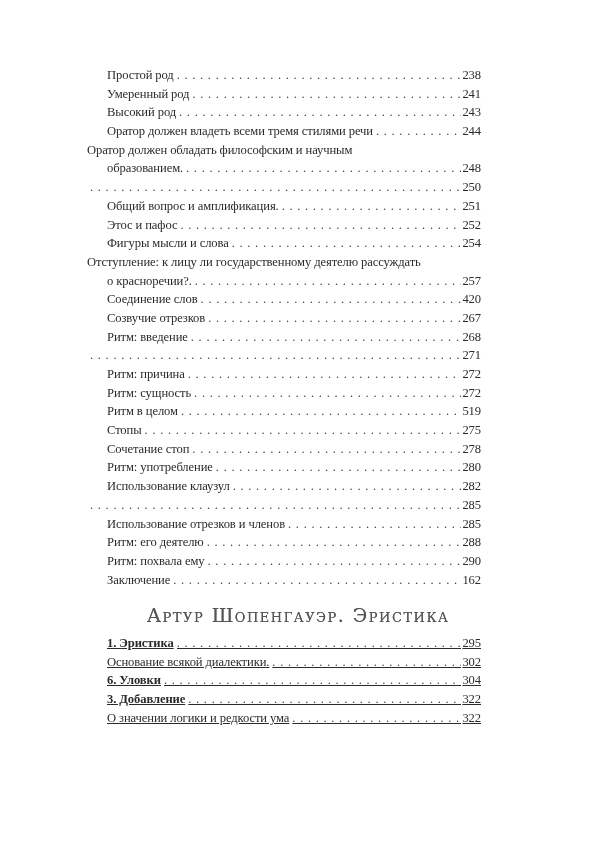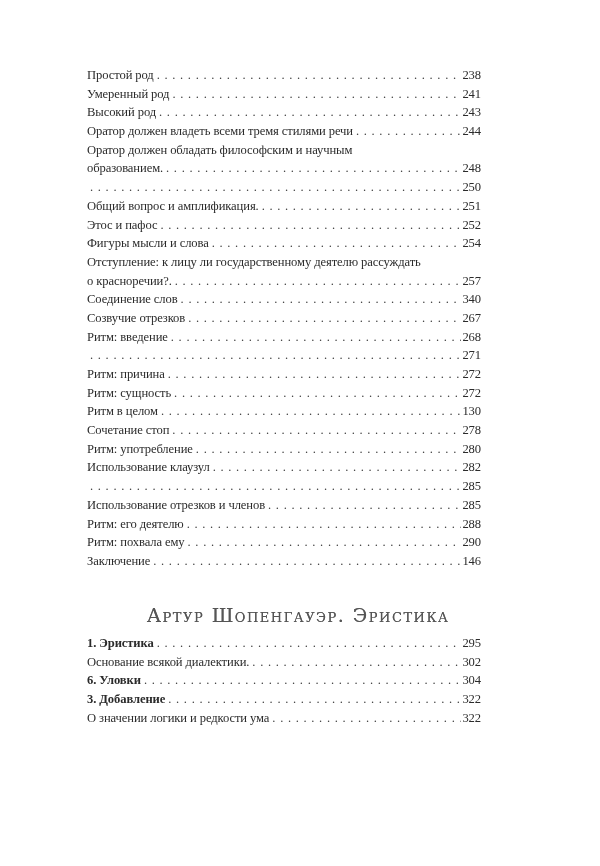--- a/index.html
+++ b/index.html
@@ -12,30 +12,30 @@
       color: #2b2b2b;
     }
     .toc {
       position: absolute;
       left: 87px;
       width: 394px;
       font-size: 12.6px;
       letter-spacing: -0.1px;
     }
     .toc-section-1 { top: 66px; }
-    .toc-section-2 { top: 634px; }
+    .toc-section-2 { top: 634px; text-decoration: underline; }
     .row {
       display: flex;
       align-items: baseline;
       height: 18.7px;
       line-height: 18.7px;
       white-space: nowrap;
       overflow: hidden;
     }
-    .row .title { flex: 0 0 auto; }
+    .row .title { flex: 0 0 auto; margin-left: 20px; }
     .row .leader {
       flex: 1 1 auto;
       overflow: hidden;
       color: #444;
       letter-spacing: 3.6px;
       margin: 0 1px 0 3px;
       min-width: 8px;
     }
     .row .leader::before {
       content: ". . . . . . . . . . . . . . . . . . . . . . . . . . . . . . . . . . . . . . . . . . . . . . . . . . . . . . . . . . . . . . . . . . . . . . . . . . . .";
@@ -114,21 +114,21 @@
     <div class="single">Отступление: к лицу ли государственному деятелю рассуждать</div>
     <div class="row">
         <span class="title">о красноречии?.</span>
         <span class="leader"></span>
         <span class="page">257</span>
       </div>
   </div>
   <div class="row">
       <span class="title">Соединение слов</span>
       <span class="leader"></span>
-      <span class="page">340</span>
+      <span class="page">420</span>
     </div>
   <div class="row">
       <span class="title">Созвучие отрезков</span>
       <span class="leader"></span>
       <span class="page">267</span>
     </div>
   <div class="row">
       <span class="title">Ритм: введение</span>
       <span class="leader"></span>
       <span class="page">268</span>
@@ -143,21 +143,26 @@
       <span class="page">272</span>
     </div>
   <div class="row">
       <span class="title">Ритм: сущность</span>
       <span class="leader"></span>
       <span class="page">272</span>
     </div>
   <div class="row">
       <span class="title">Ритм в целом</span>
       <span class="leader"></span>
-      <span class="page">130</span>
+      <span class="page">519</span>
+    </div>
+  <div class="row">
+      <span class="title">Стопы</span>
+      <span class="leader"></span>
+      <span class="page">275</span>
     </div>
   <div class="row">
       <span class="title">Сочетание стоп</span>
       <span class="leader"></span>
       <span class="page">278</span>
     </div>
   <div class="row">
       <span class="title">Ритм: употребление</span>
       <span class="leader"></span>
       <span class="page">280</span>
@@ -182,21 +187,21 @@
       <span class="page">288</span>
     </div>
   <div class="row">
       <span class="title">Ритм: похвала ему</span>
       <span class="leader"></span>
       <span class="page">290</span>
     </div>
   <div class="row">
       <span class="title">Заключение</span>
       <span class="leader"></span>
-      <span class="page">146</span>
+      <span class="page">162</span>
     </div>
 </div>
 
 <div class="heading">Артур Шопенгауэр. Эристика</div>
 
 <div class="toc toc-section-2">
   <div class="row bold">
       <span class="title">1. Эристика</span>
       <span class="leader"></span>
       <span class="page">295</span>

